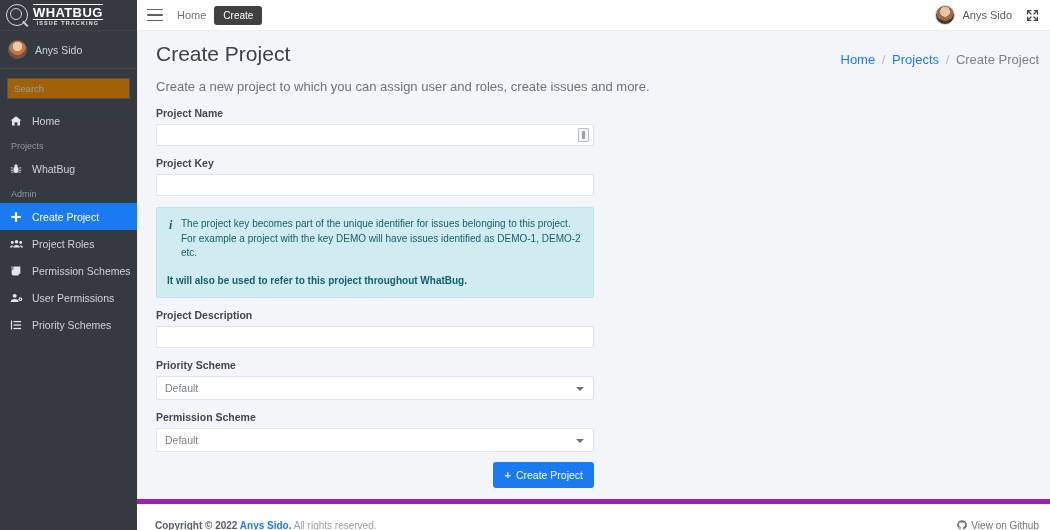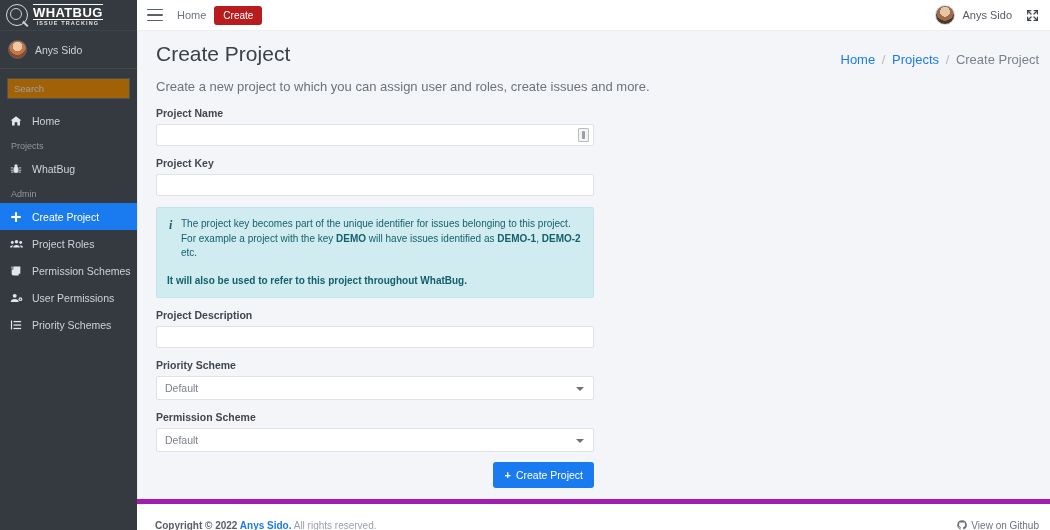--- a/index.html
+++ b/index.html
@@ -128,21 +128,21 @@
   .hamburger {
     width: 16px; height: 13px; display: flex; flex-direction: column;
     justify-content: space-between; cursor: pointer; margin-right: 14px;
   }
   .hamburger span { display: block; height: 1.8px; background: #5b6166; border-radius: 1px; }
   .topnav-link {
     font-size: 11px; color: #6d747b; margin-right: 8px;
     cursor: pointer; text-decoration: none;
   }
   .btn-create-top {
-    background: #b91c1c; color: #fff; border: 0;
+    background: #404040; color: #fff; border: 0;
     font-size: 10px; padding: 4px 9px; border-radius: 3px;
     cursor: pointer; font-family: "Liberation Sans", sans-serif;
   }
   .topbar-right { margin-left: auto; display: flex; align-items: center; }
   .avatar-top {
     width: 20px; height: 20px; border-radius: 50%;
     background: radial-gradient(circle at 50% 32%, #e8c6a4 0 32%, #9c6b4c 33% 58%, #4a382c 59% 100%);
     border: 1px solid #d5d7da;
   }
   .topbar-user { font-size: 11px; color: #555b61; margin-left: 7px; }
@@ -206,21 +206,21 @@
     font-size: 10px; line-height: 1.45;
     margin-bottom: 11px;
   }
   .alert-line1 { display: flex; }
   .alert-i {
     font-weight: 700; font-style: italic;
     font-family: "Liberation Serif", serif;
     font-size: 12px; flex: 0 0 14px; padding-left: 2px;
   }
   .alert-p2 { margin-top: 13px; font-weight: 700; font-size: 10px; }
-  .alert-info b { font-weight: 700; }
+  .alert-info b { font-weight: 400; }
 
   .select-ctl {
     width: 438px; height: 24px;
     background: #fff; border: 1px solid #dfe3e8; border-radius: 2px;
     display: flex; align-items: center; padding: 0 8px;
     font-size: 10.5px; color: #7c828a; cursor: pointer;
     position: relative;
   }
   .caret {
     position: absolute; right: 9px; top: 50%;

